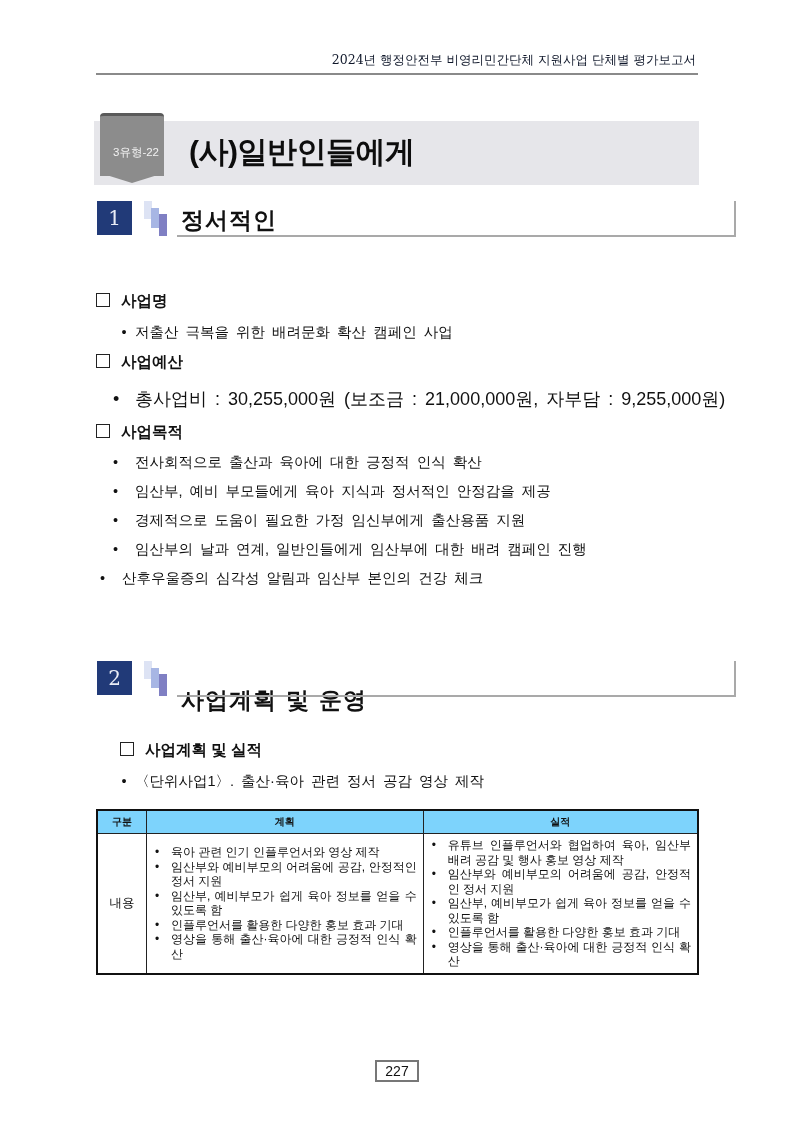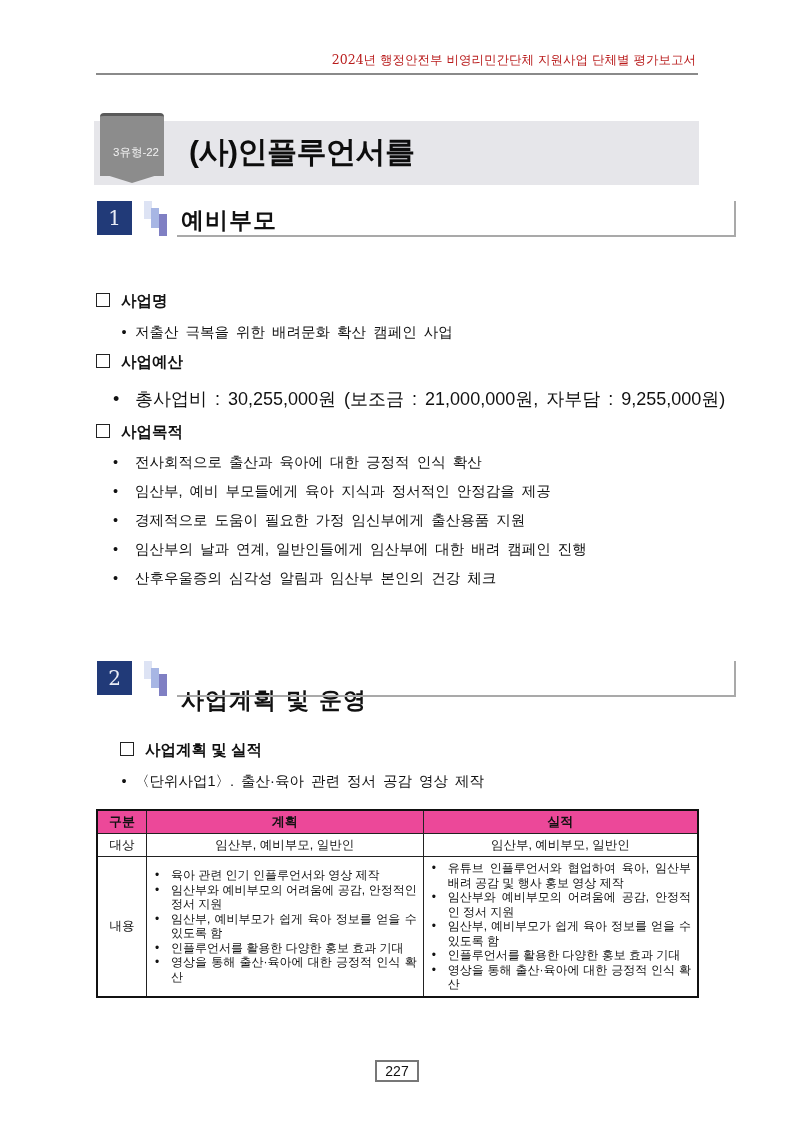--- a/index.html
+++ b/index.html
@@ -2,21 +2,21 @@
 <html><head>
 <meta charset="utf-8">
 <style>
   html, body { margin:0; padding:0; background:#ffffff; }
   body { width:793px; height:1122px; position:relative; overflow:hidden;
          font-family:"DejaVu Sans","Liberation Sans",sans-serif; color:#111; }
   .abs { position:absolute; }
 
   
   .run-head { left:96px; top:52px; width:600px; text-align:right;
-    font-family:"DejaVu Serif","Liberation Serif",serif; font-size:12.5px; color:#b91c1c; }
+    font-family:"DejaVu Serif","Liberation Serif",serif; font-size:12.5px; color:#0f172a; }
   .run-rule { left:96px; top:73px; width:602px; height:2px; background:#8a8a8a; }
 
   
   .title-band { left:94px; top:121px; width:605px; height:64px; background:#e6e6ea; }
   .ribbon { left:100px; top:113px; width:64px; height:60px; background:#8c8c8c;
     border-top:3px solid #5a5a5a; border-radius:4px 4px 0 0; }
   .ribbon-tip { left:100px; top:173px; width:0; height:0;
     border-left:32px solid transparent; border-right:32px solid transparent;
     border-top:10px solid #8c8c8c; }
   .ribbon-label { left:100px; top:145px; width:72px; text-align:center;
@@ -42,62 +42,62 @@
     margin-right:11px; vertical-align:-1px; }
   .bul { font-size:14.5px; font-family:"Liberation Sans","DejaVu Sans",sans-serif; word-spacing:3px; }
   .bul .dot { display:inline-block; width:22px; }
   .bul.b { font-weight:normal;text-align:center; }
 
   
   .tbl { left:96px; top:809px; width:603px; border-collapse:collapse;
     font-family:"Liberation Sans","DejaVu Sans",sans-serif; font-size:12.5px; }
   .tbl td, .tbl th { border:1px solid #222; padding:0 6px; }
   .tbl { border:2px solid #111; }
-  .tbl th { background:#ec4899; height:22px; font-weight:bold; text-align:center; font-size:13px; }
+  .tbl th { background:#7dd3fc; height:22px; font-weight:bold; text-align:center; font-size:10px; }
   .tbl td.c { text-align:center; height:22px; }
   .tbl td.k { text-align:center; width:36px; }
   .tbl ul { margin:4px 0 4px 0; padding:0; list-style:none; }
   .tbl li { position:relative; padding-left:18px; line-height:14.5px; text-align:justify; font-size:12px; }
   .tbl li::before { content:"•"; position:absolute; left:2px; top:0; }
 
   .pageno { left:375px; top:1060px; width:40px; height:18px; border:2px solid #777;
     text-align:center; font-size:14px; line-height:18px; font-family:"Liberation Sans",sans-serif; }
 </style>
 </head>
 <body>
 
 <div class="abs run-head">2024년 행정안전부 비영리민간단체 지원사업 단체별 평가보고서</div>
 <div class="abs run-rule"></div>
 
 <div class="abs title-band"></div>
 <div class="abs ribbon"></div>
 <div class="abs ribbon-tip"></div>
 <div class="abs ribbon-label">3유형-22</div>
-<div class="abs page-title">(사)인플루언서를</div>
+<div class="abs page-title">(사)일반인들에게</div>
 
 <div class="abs sec-num" style="left:97px;top:201px;">1</div>
 <div class="abs deco1" style="left:144px;top:201px;"></div>
 <div class="abs deco2" style="left:151px;top:208px;"></div>
 <div class="abs deco3" style="left:159px;top:214px;"></div>
-<div class="abs sec-title" style="left:181px;top:205px;">예비부모</div>
+<div class="abs sec-title" style="left:181px;top:205px;">정서적인</div>
 <div class="abs sec-line-h" style="left:177px;top:235px;width:559px;"></div>
 <div class="abs sec-line-v" style="left:734px;top:201px;height:36px;"></div>
 
 <div class="abs h-box" style="left:96px;top:291px;"><span class="sq"></span><span>사업명</span></div>
 <div class="abs bul b" style="left:113px;top:323px;"><span class="dot">•</span><span>저출산 극복을 위한 배려문화 확산 캠페인 사업</span></div>
 
 <div class="abs h-box" style="left:96px;top:352px;"><span class="sq"></span><span>사업예산</span></div>
 <div class="abs bul" style="left:113px;top:387px;font-size:18px;"><span class="dot">•</span><span>총사업비 : 30,255,000원 (보조금 : 21,000,000원, 자부담 : 9,255,000원)</span></div>
 
 <div class="abs h-box" style="left:96px;top:422px;"><span class="sq"></span><span>사업목적</span></div>
 <div class="abs bul" style="left:113px;top:453px;"><span class="dot">•</span><span>전사회적으로 출산과 육아에 대한 긍정적 인식 확산</span></div>
 <div class="abs bul" style="left:113px;top:482px;"><span class="dot">•</span><span>임산부, 예비 부모들에게 육아 지식과 정서적인 안정감을 제공</span></div>
 <div class="abs bul" style="left:113px;top:511px;"><span class="dot">•</span><span>경제적으로 도움이 필요한 가정 임신부에게 출산용품 지원</span></div>
 <div class="abs bul" style="left:113px;top:540px;"><span class="dot">•</span><span>임산부의 날과 연계, 일반인들에게 임산부에 대한 배려 캠페인 진행</span></div>
-<div class="abs bul" style="left:113px;top:569px;"><span class="dot">•</span><span>산후우울증의 심각성 알림과 임산부 본인의 건강 체크</span></div>
+<div class="abs bul" style="left:100px;top:569px;"><span class="dot">•</span><span>산후우울증의 심각성 알림과 임산부 본인의 건강 체크</span></div>
 
 <div class="abs sec-num" style="left:97px;top:661px;">2</div>
 <div class="abs deco1" style="left:144px;top:661px;"></div>
 <div class="abs deco2" style="left:151px;top:668px;"></div>
 <div class="abs deco3" style="left:159px;top:674px;"></div>
 <div class="abs sec-title" style="left:181px;top:685px;">사업계획 및 운영</div>
 <div class="abs sec-line-h" style="left:177px;top:695px;width:559px;"></div>
 <div class="abs sec-line-v" style="left:734px;top:661px;height:36px;"></div>
 
 <div class="abs h-box" style="left:96px;top:740px;margin-left:24px;"><span class="sq"></span><span>사업계획 및 실적</span></div>
@@ -107,25 +107,20 @@
   <colgroup>
       <col style="width:36px">
       <col style="width:278px">
       <col style="width:276px">
     </colgroup>
   <tbody>
       <tr>
     <th>구분</th>
     <th>계획</th>
     <th>실적</th>
-  </tr>
-  <tr>
-    <td class="c k">대상</td>
-    <td class="c">임산부, 예비부모, 일반인</td>
-    <td class="c">임산부, 예비부모, 일반인</td>
   </tr>
   <tr>
     <td class="k">내용</td>
     <td>
       <ul>
         <li>육아 관련 인기 인플루언서와 영상 제작</li>
         <li>임산부와 예비부모의 어려움에 공감, 안정적인 정서 지원</li>
         <li>임산부, 예비부모가 쉽게 육아 정보를 얻을 수 있도록 함</li>
         <li>인플루언서를 활용한 다양한 홍보 효과 기대</li>
         <li>영상을 통해 출산·육아에 대한 긍정적 인식 확산</li>

